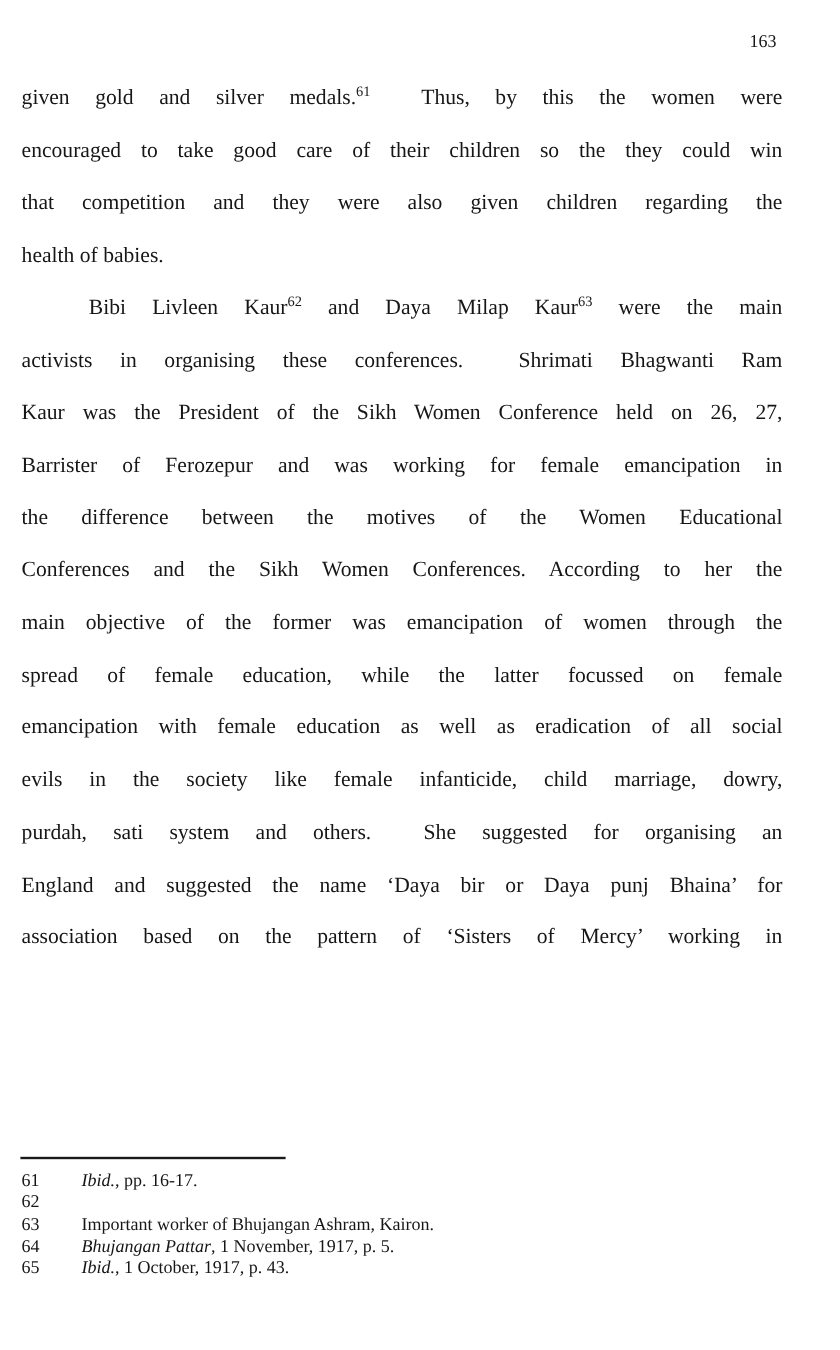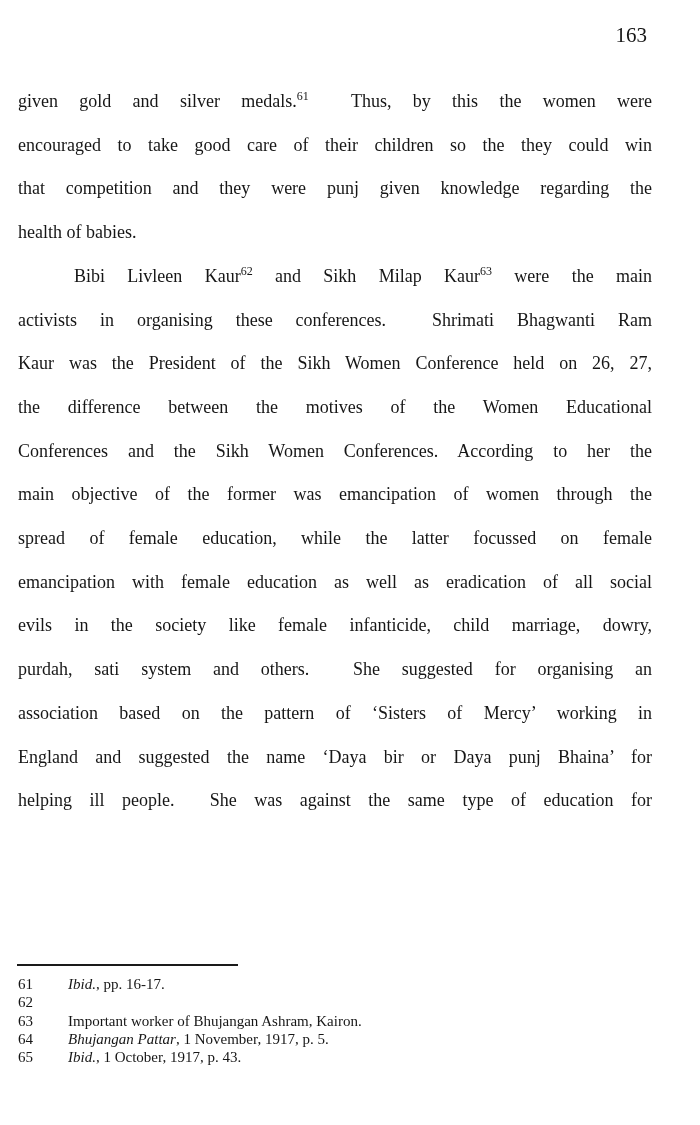--- a/index.html
+++ b/index.html
@@ -10,26 +10,26 @@
     height: 1125px;
     background: #ffffff;
     overflow: hidden;
     font-family: "Liberation Serif", serif;
     color: #161616;
   }
   .page-number {
     position: absolute;
     top: 25px;
     right: 53px;
-    font-size: 21px;
+    font-size: 15px;
     line-height: 21px;
   }
   .body-text {
     position: absolute;
-    top: 80px;
+    top: 60px;
     left: 18px;
     width: 634px;
     font-size: 18px;
     line-height: 43.7px;
   }
   .line {
     text-align: justify;
     text-align-last: justify;
     -moz-text-align-last: justify;
     text-justify: inter-word;
@@ -69,35 +69,35 @@
 </style>
 </head>
 <body>
 
 <div class="page">
   <div class="page-number">163</div>
 
   <div class="body-text">
       <div class="line"><span>given gold and silver medals.</span><sup class="fnref">61</sup><span>&nbsp; Thus, by this the women were</span></div>
       <div class="line"><span>encouraged to take good care of their children so the they could win</span></div>
-      <div class="line"><span>that competition and they were punj given knowledge regarding the</span></div>
+      <div class="line"><span>that competition and they were also given children regarding the</span></div>
       <div class="line last"><span>health of babies.</span></div>
-      <div class="line indent"><span>Bibi Livleen Kaur</span><sup class="fnref">62</sup><span> and Sikh Milap Kaur</span><sup class="fnref">63</sup><span> were the main</span></div>
+      <div class="line indent"><span>Bibi Livleen Kaur</span><sup class="fnref">62</sup><span> and Daya Milap Kaur</span><sup class="fnref">63</sup><span> were the main</span></div>
       <div class="line"><span>activists in organising these conferences.&nbsp; Shrimati Bhagwanti Ram</span></div>
       <div class="line"><span>Kaur was the President of the Sikh Women Conference held on 26, 27,</span></div>
+      <div class="line"><span>Barrister of Ferozepur and was working for female emancipation in</span></div>
       <div class="line"><span>the difference between the motives of the Women Educational</span></div>
       <div class="line"><span>Conferences and the Sikh Women Conferences. According to her the</span></div>
       <div class="line"><span>main objective of the former was emancipation of women through the</span></div>
       <div class="line"><span>spread of female education, while the latter focussed on female</span></div>
       <div class="line"><span>emancipation with female education as well as eradication of all social</span></div>
       <div class="line"><span>evils in the society like female infanticide, child marriage, dowry,</span></div>
       <div class="line"><span>purdah, sati system and others.&nbsp; She suggested for organising an</span></div>
+      <div class="line"><span>England and suggested the name ‘Daya bir or Daya punj Bhaina’ for</span></div>
       <div class="line"><span>association based on the pattern of ‘Sisters of Mercy’ working in</span></div>
-      <div class="line"><span>England and suggested the name ‘Daya bir or Daya punj Bhaina’ for</span></div>
-      <div class="line"><span>helping ill people.&nbsp; She was against the same type of education for</span></div>
     </div>
 
   <div class="footnote-rule"></div>
 
   <div class="footnotes">
       <div class="fn">
         <span class="fn-num">61</span>
         <span class="fn-text"><i>Ibid.</i><span>, pp. 16-17.</span></span>
       </div>
       <div class="fn">

